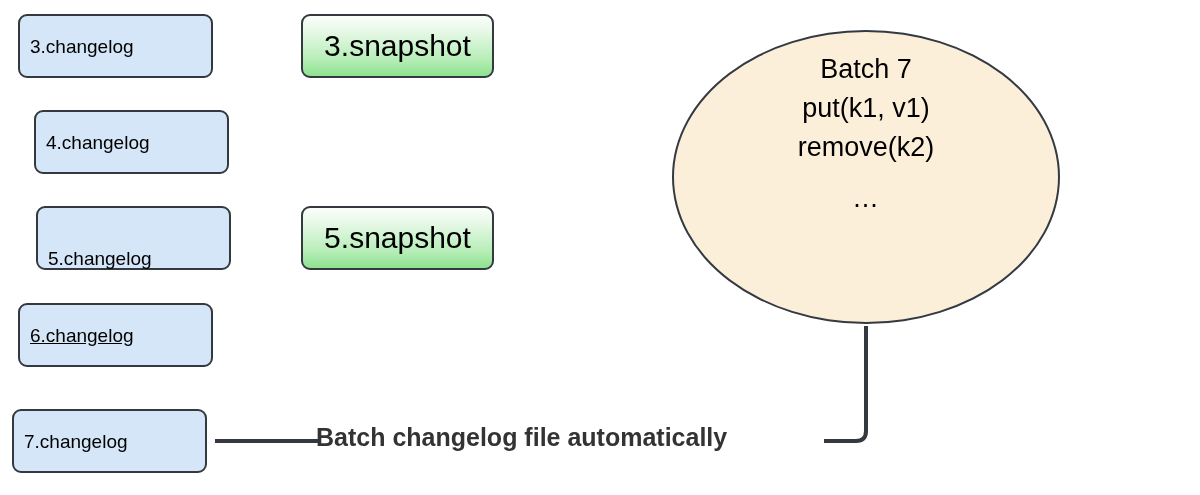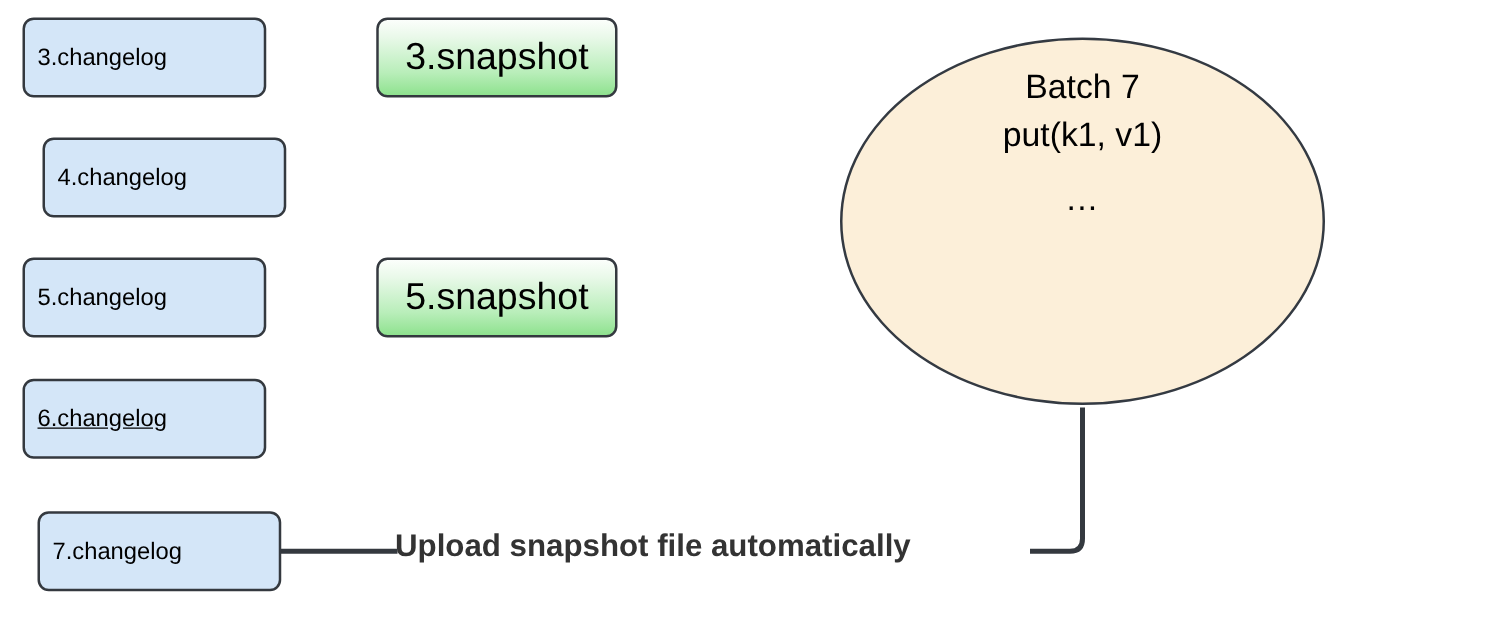--- a/index.html
+++ b/index.html
@@ -67,38 +67,39 @@
     <path d="M 215 441 L 318 441" fill="none" stroke="#34393f" stroke-width="4"></path>
     <path d="M 824 441 L 856 441 Q 866 441 866 431 L 866 326" fill="none" stroke="#34393f" stroke-width="4" stroke-linecap="butt"></path>
   </svg>
 
   <div class="node changelog-box" style="left:18px;top:14px;">
     <span class="label">3.changelog</span>
   </div>
   <div class="node changelog-box" style="left:34px;top:110px;">
     <span class="label">4.changelog</span>
   </div>
-  <div class="node changelog-box" style="left:18px;top:206px;">
+  <div class="node changelog-box" style="left:36px;top:206px;align-items:flex-end;">
     <span class="label">5.changelog</span>
   </div>
   <div class="node changelog-box" style="left:18px;top:303px;text-decoration:underline;">
     <span class="label">6.changelog</span>
   </div>
-  <div class="node changelog-box" style="left:30px;top:409px;align-items:center;">
+  <div class="node changelog-box" style="left:12px;top:409px;align-items:center;">
     <span class="label">7.changelog</span>
   </div>
 
   <div class="node snapshot-box" style="left:301px;top:14px;">
     <span class="label">3.snapshot</span>
   </div>
   <div class="node snapshot-box" style="left:301px;top:206px;">
     <span class="label">5.snapshot</span>
   </div>
 
   <div class="batch-ellipse">
     <span class="line">Batch 7</span>
     <span class="line">put(k1, v1)</span>
+    <span class="line">remove(k2)</span>
     <span class="line ellipsis">...</span>
   </div>
 
-  <div class="edge-label">Upload snapshot file automatically</div>
+  <div class="edge-label">Batch changelog file automatically</div>
 
 </div>
 
 </body></html>

